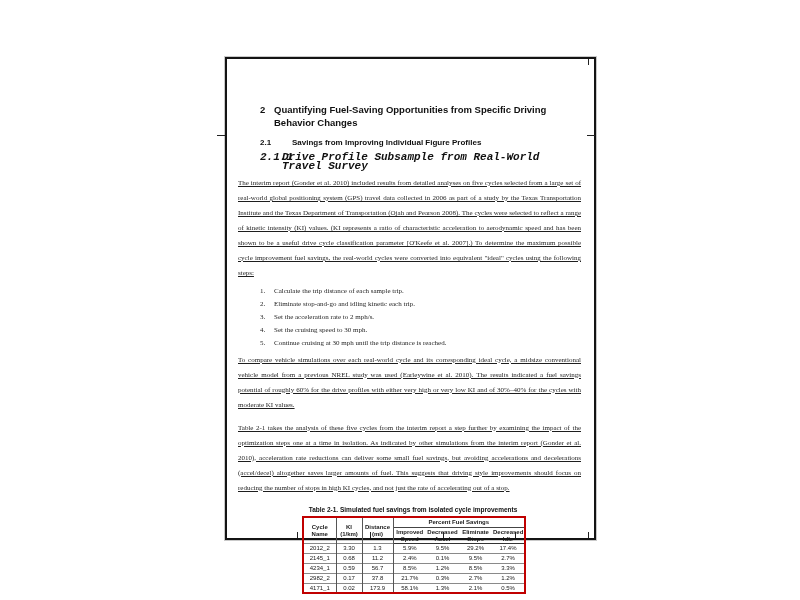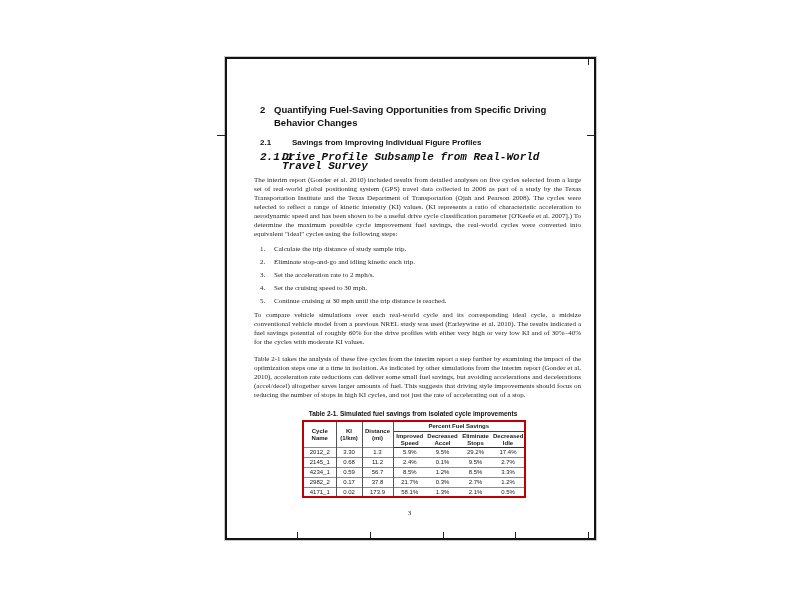--- a/index.html
+++ b/index.html
@@ -52,24 +52,25 @@
     margin:6px 0 0 22px;
     font-family:Liberation Mono, monospace;
     font-weight:bold;
     font-style:italic;
     font-size:11px;
     line-height:8.5px;
     color:#111;
   }
   .h3 .num{flex:none;width:22px;}
   p.body{
-    margin:6px 0 0 16px;
+    margin:6px 0 0 0;
     font-size:7px;
-    line-height:9px;
+    line-height:15px;
     text-align:justify;
+    text-decoration:underline;
   }
   .steps{margin:7px 0 0 22px;}
   .step{
     display:flex;
     font-size:7px;
     line-height:7.9px;
     margin-bottom:5px;
   }
   .step .num{flex:none;width:14px;}
   .table-block{
@@ -143,21 +144,21 @@
     <div class="h3">
       <span class="num">2.1.1</span>
       <span class="txt">Drive Profile Subsample from Real-World Travel Survey</span>
     </div>
 
     <p class="body">The interim report (Gonder et al. 2010) included results from detailed analyses on five cycles selected from a large set of real-world global positioning system (GPS) travel data collected in 2006 as part of a study by the Texas Transportation Institute and the Texas Department of Transportation (Ojah and Pearson 2008). The cycles were selected to reflect a range of kinetic intensity (KI) values. (KI represents a ratio of characteristic acceleration to aerodynamic speed and has been shown to be a useful drive cycle classification parameter [O'Keefe et al. 2007].) To determine the maximum possible cycle improvement fuel savings, the real-world cycles were converted into equivalent "ideal" cycles using the following steps:</p>
 
     <div class="steps">
       <div class="step">
         <span class="num">1.</span>
-        <span>Calculate the trip distance of study sample trip.</span>
+        <span>Calculate the trip distance of each sample trip.</span>
       </div>
       <div class="step">
         <span class="num">2.</span>
         <span>Eliminate stop-and-go and idling kinetic each trip.</span>
       </div>
       <div class="step">
         <span class="num">3.</span>
         <span>Set the acceleration rate to 2 mph/s.</span>
       </div>
       <div class="step">

